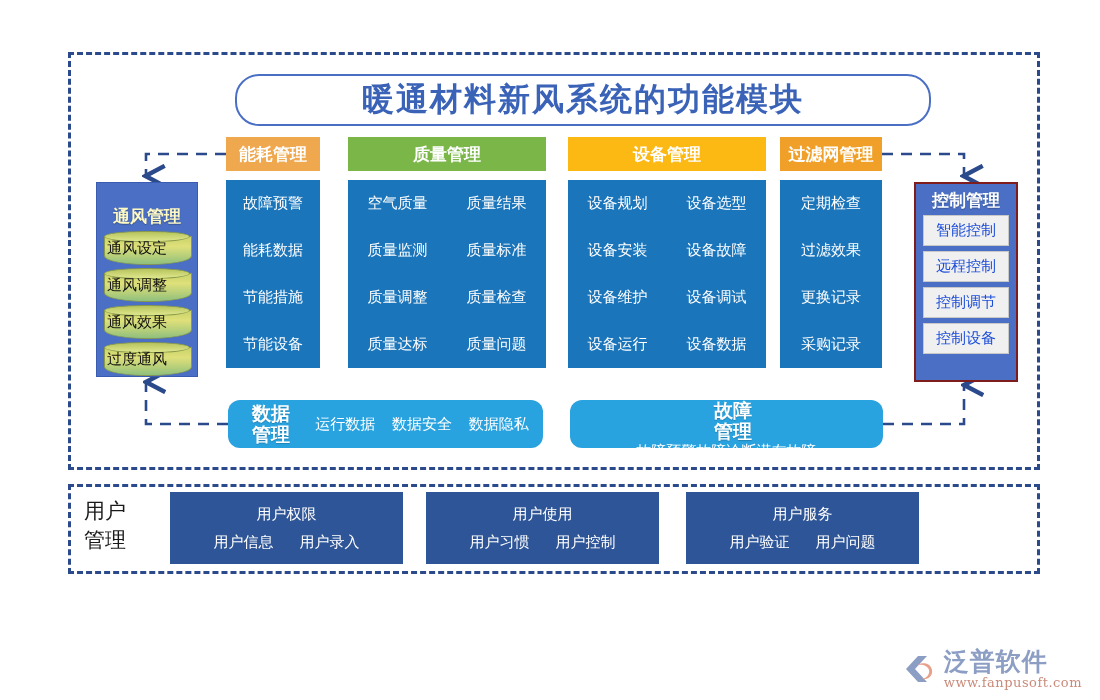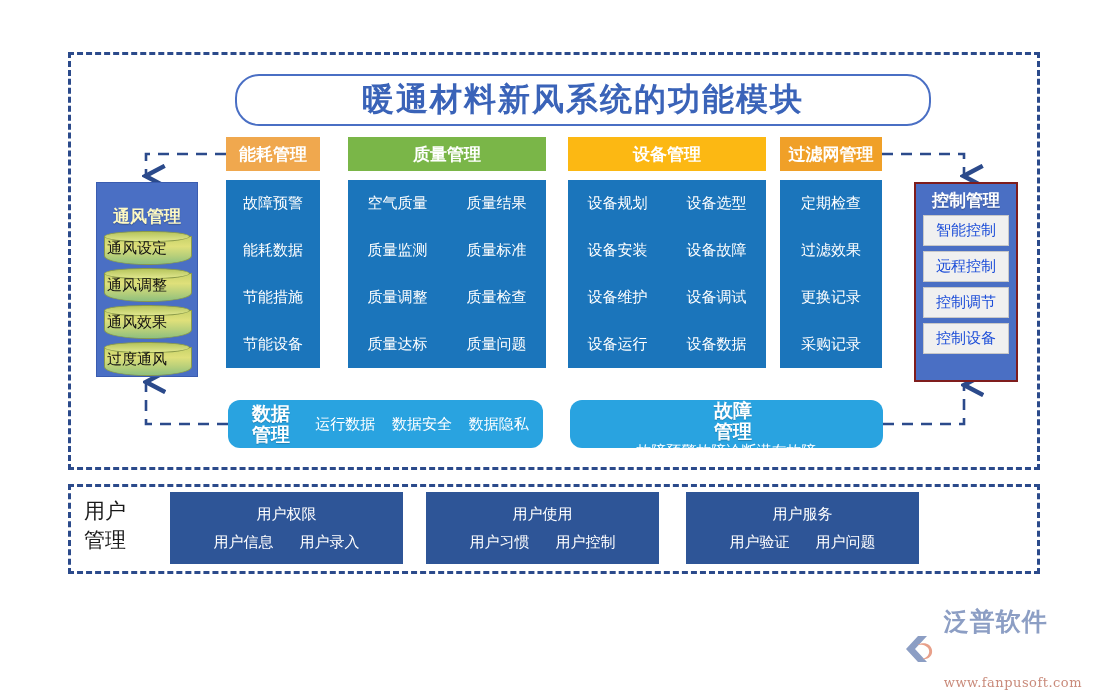--- a/index.html
+++ b/index.html
@@ -148,21 +148,21 @@
 
   
   #wires{position:absolute;left:0;top:0;width:1100px;height:700px;z-index:1;}
 
   
   #logo{
     position:absolute;right:18px;bottom:10px;
     display:flex;align-items:center;gap:7px;
   }
   #logo-mark{width:34px;height:34px;position:relative;flex:0 0 auto;}
-  #logo-text{display:flex;flex-direction:column;gap:40px;}
+  #logo-text{display:flex;flex-direction:column;}
   #logo-name{
     font-family:"DejaVu Serif","Liberation Serif",serif;
     font-size:25px;font-weight:bold;color:#8c9ec4;letter-spacing:1px;line-height:27px;
   }
   #logo-url{
     font-family:"DejaVu Serif","Liberation Serif",serif;
     font-size:13px;color:#c98a7a;letter-spacing:.5px;
   }
 </style>
 </head>

